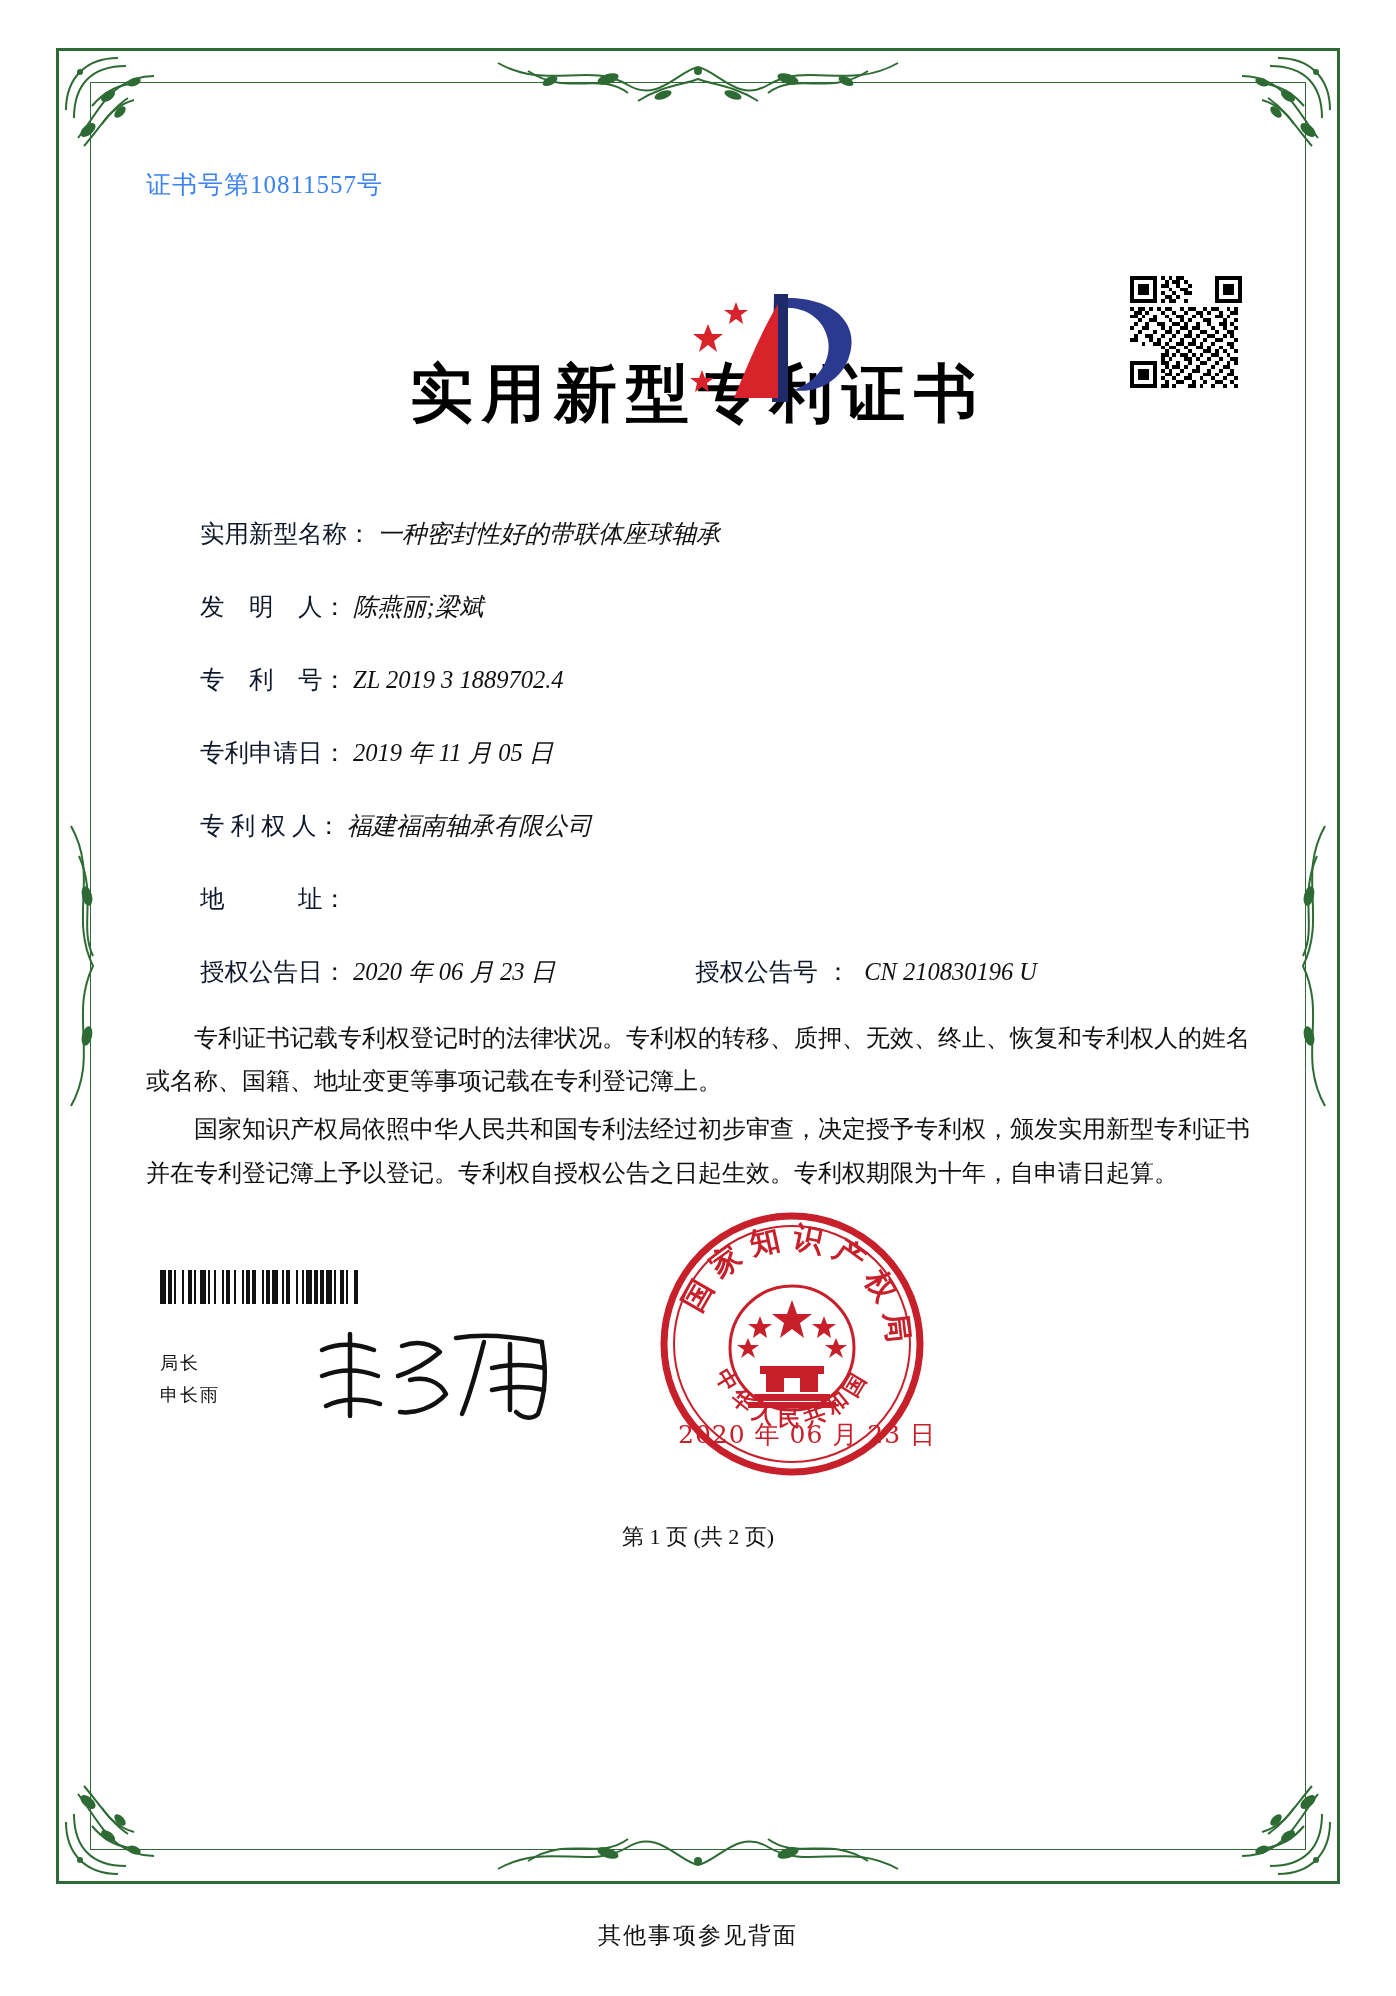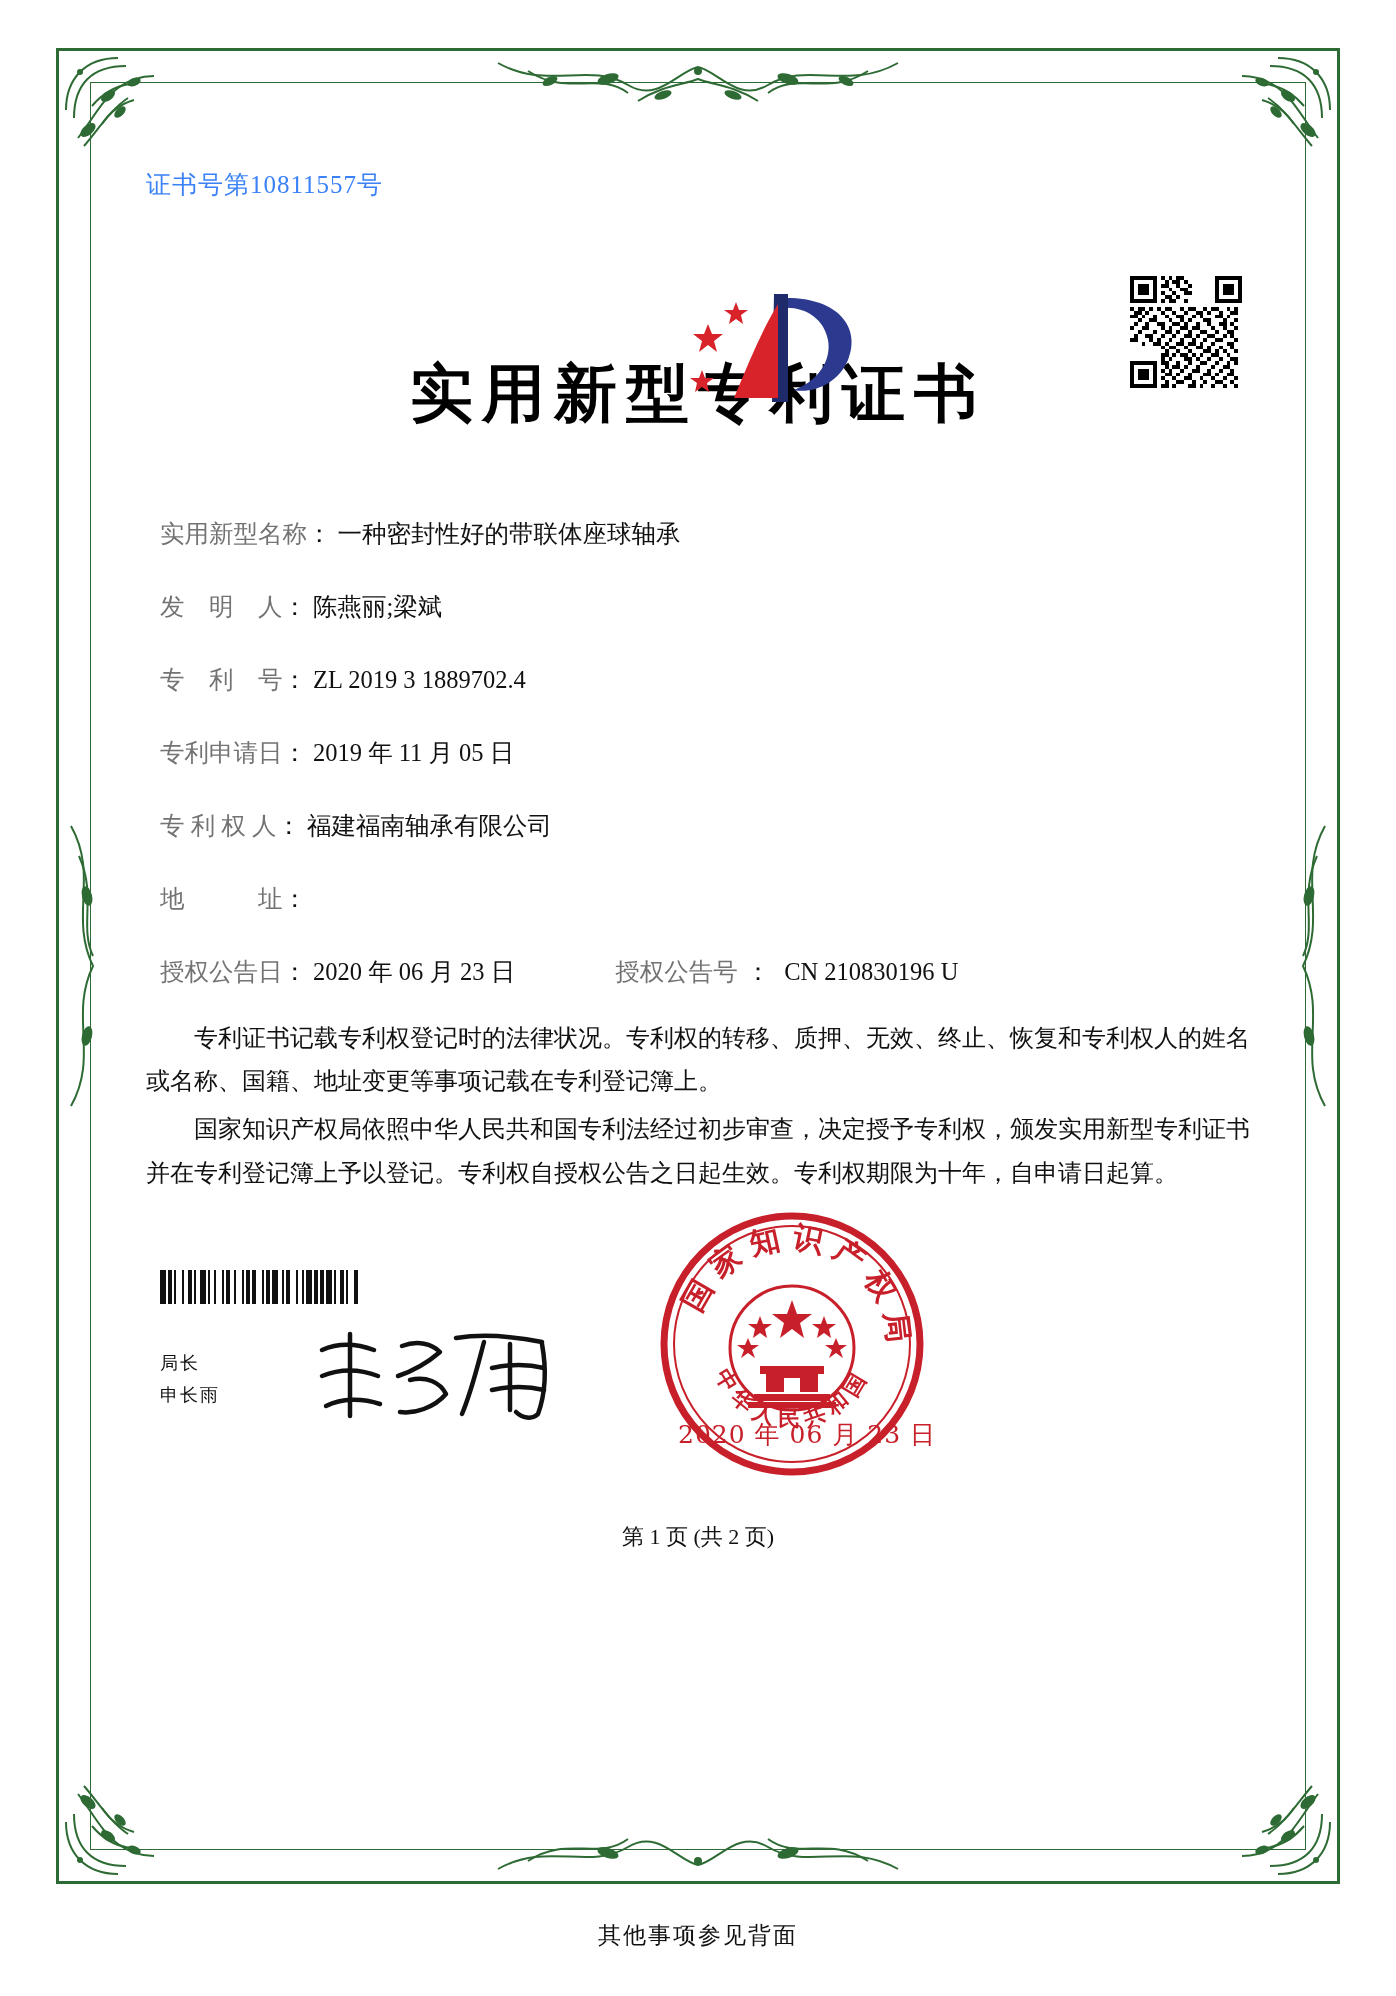--- a/index.html
+++ b/index.html
@@ -132,29 +132,31 @@
     line-height: 1.55;
   }
   .field-row {
     display: flex;
     align-items: baseline;
     margin-bottom: 35px;
   }
   .field-label {
     flex: 0 0 auto;
     white-space: pre;
-    color: #737373;
+    color: #0f172a;
+    margin-left: 40px;
   }
   .field-colon {
     flex: 0 0 auto;
   }
   .field-value {
     flex: 1 1 auto;
     padding-left: 6px;
     color: #111;
+    font-style: italic;
   }
   .field-value.addr {
     line-height: 1.6;
   }
   .row-two {
     display: flex;
     margin-bottom: 26px;
     align-items: flex-end;
   }
   .row-two .pair {

